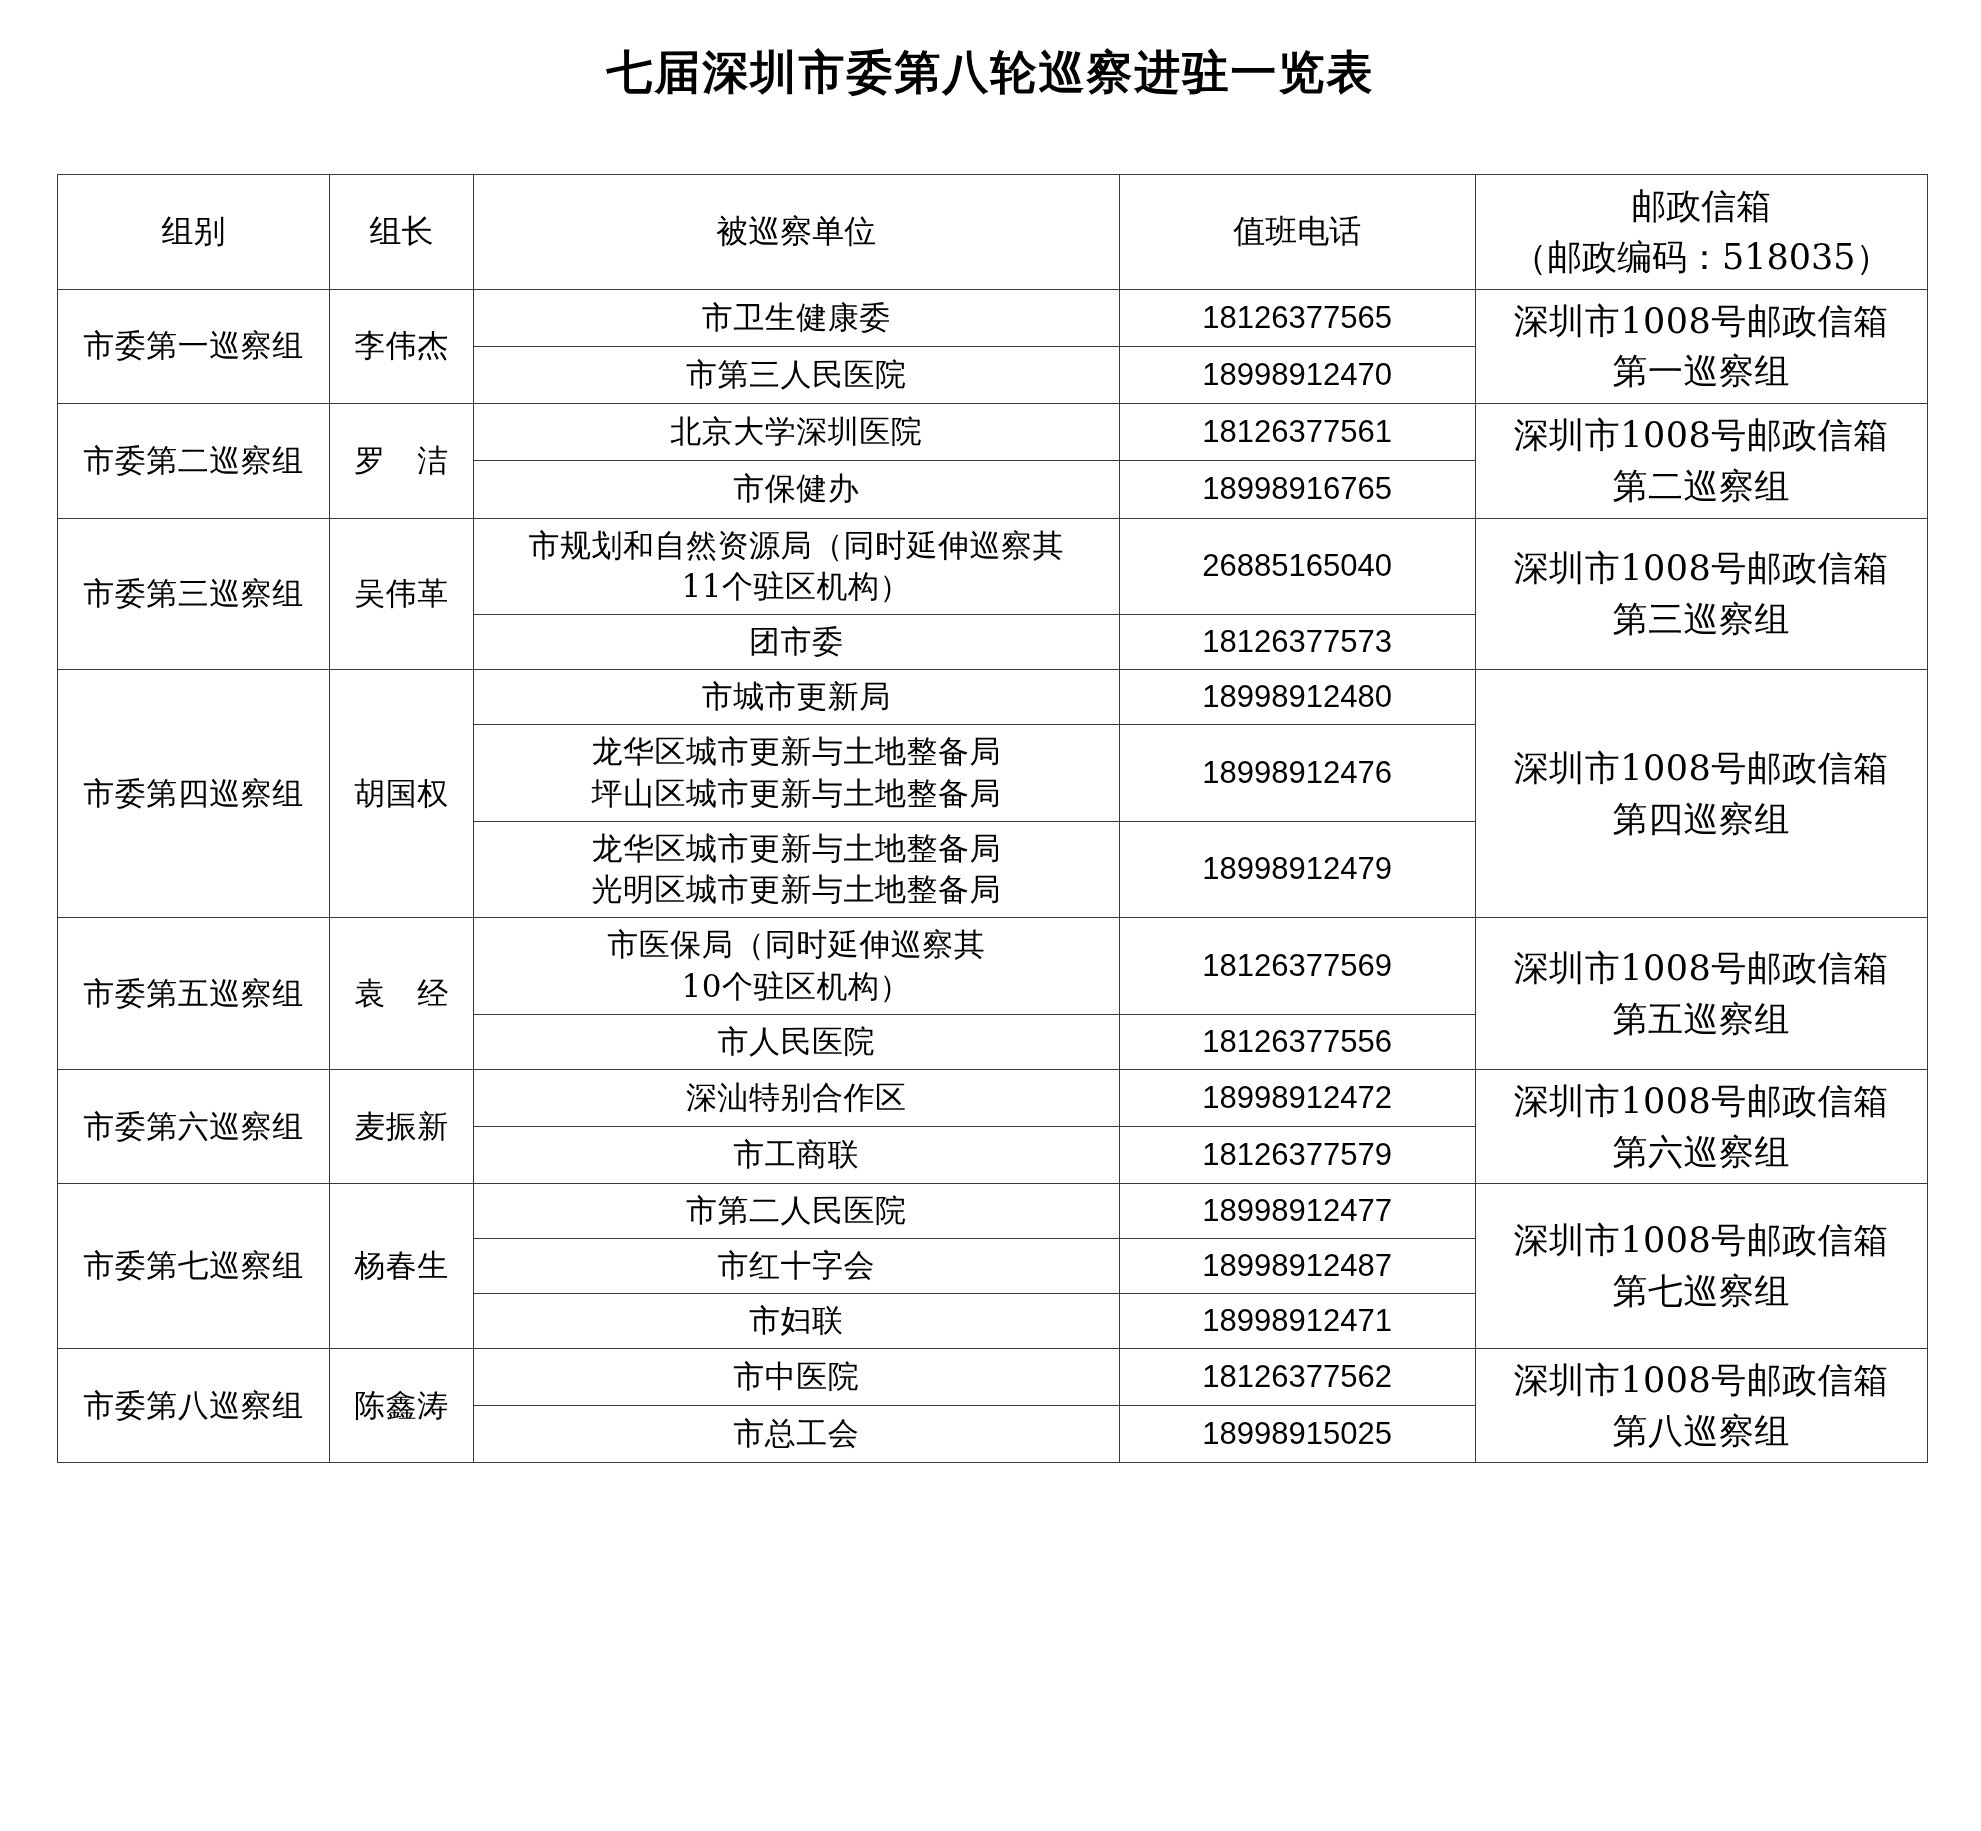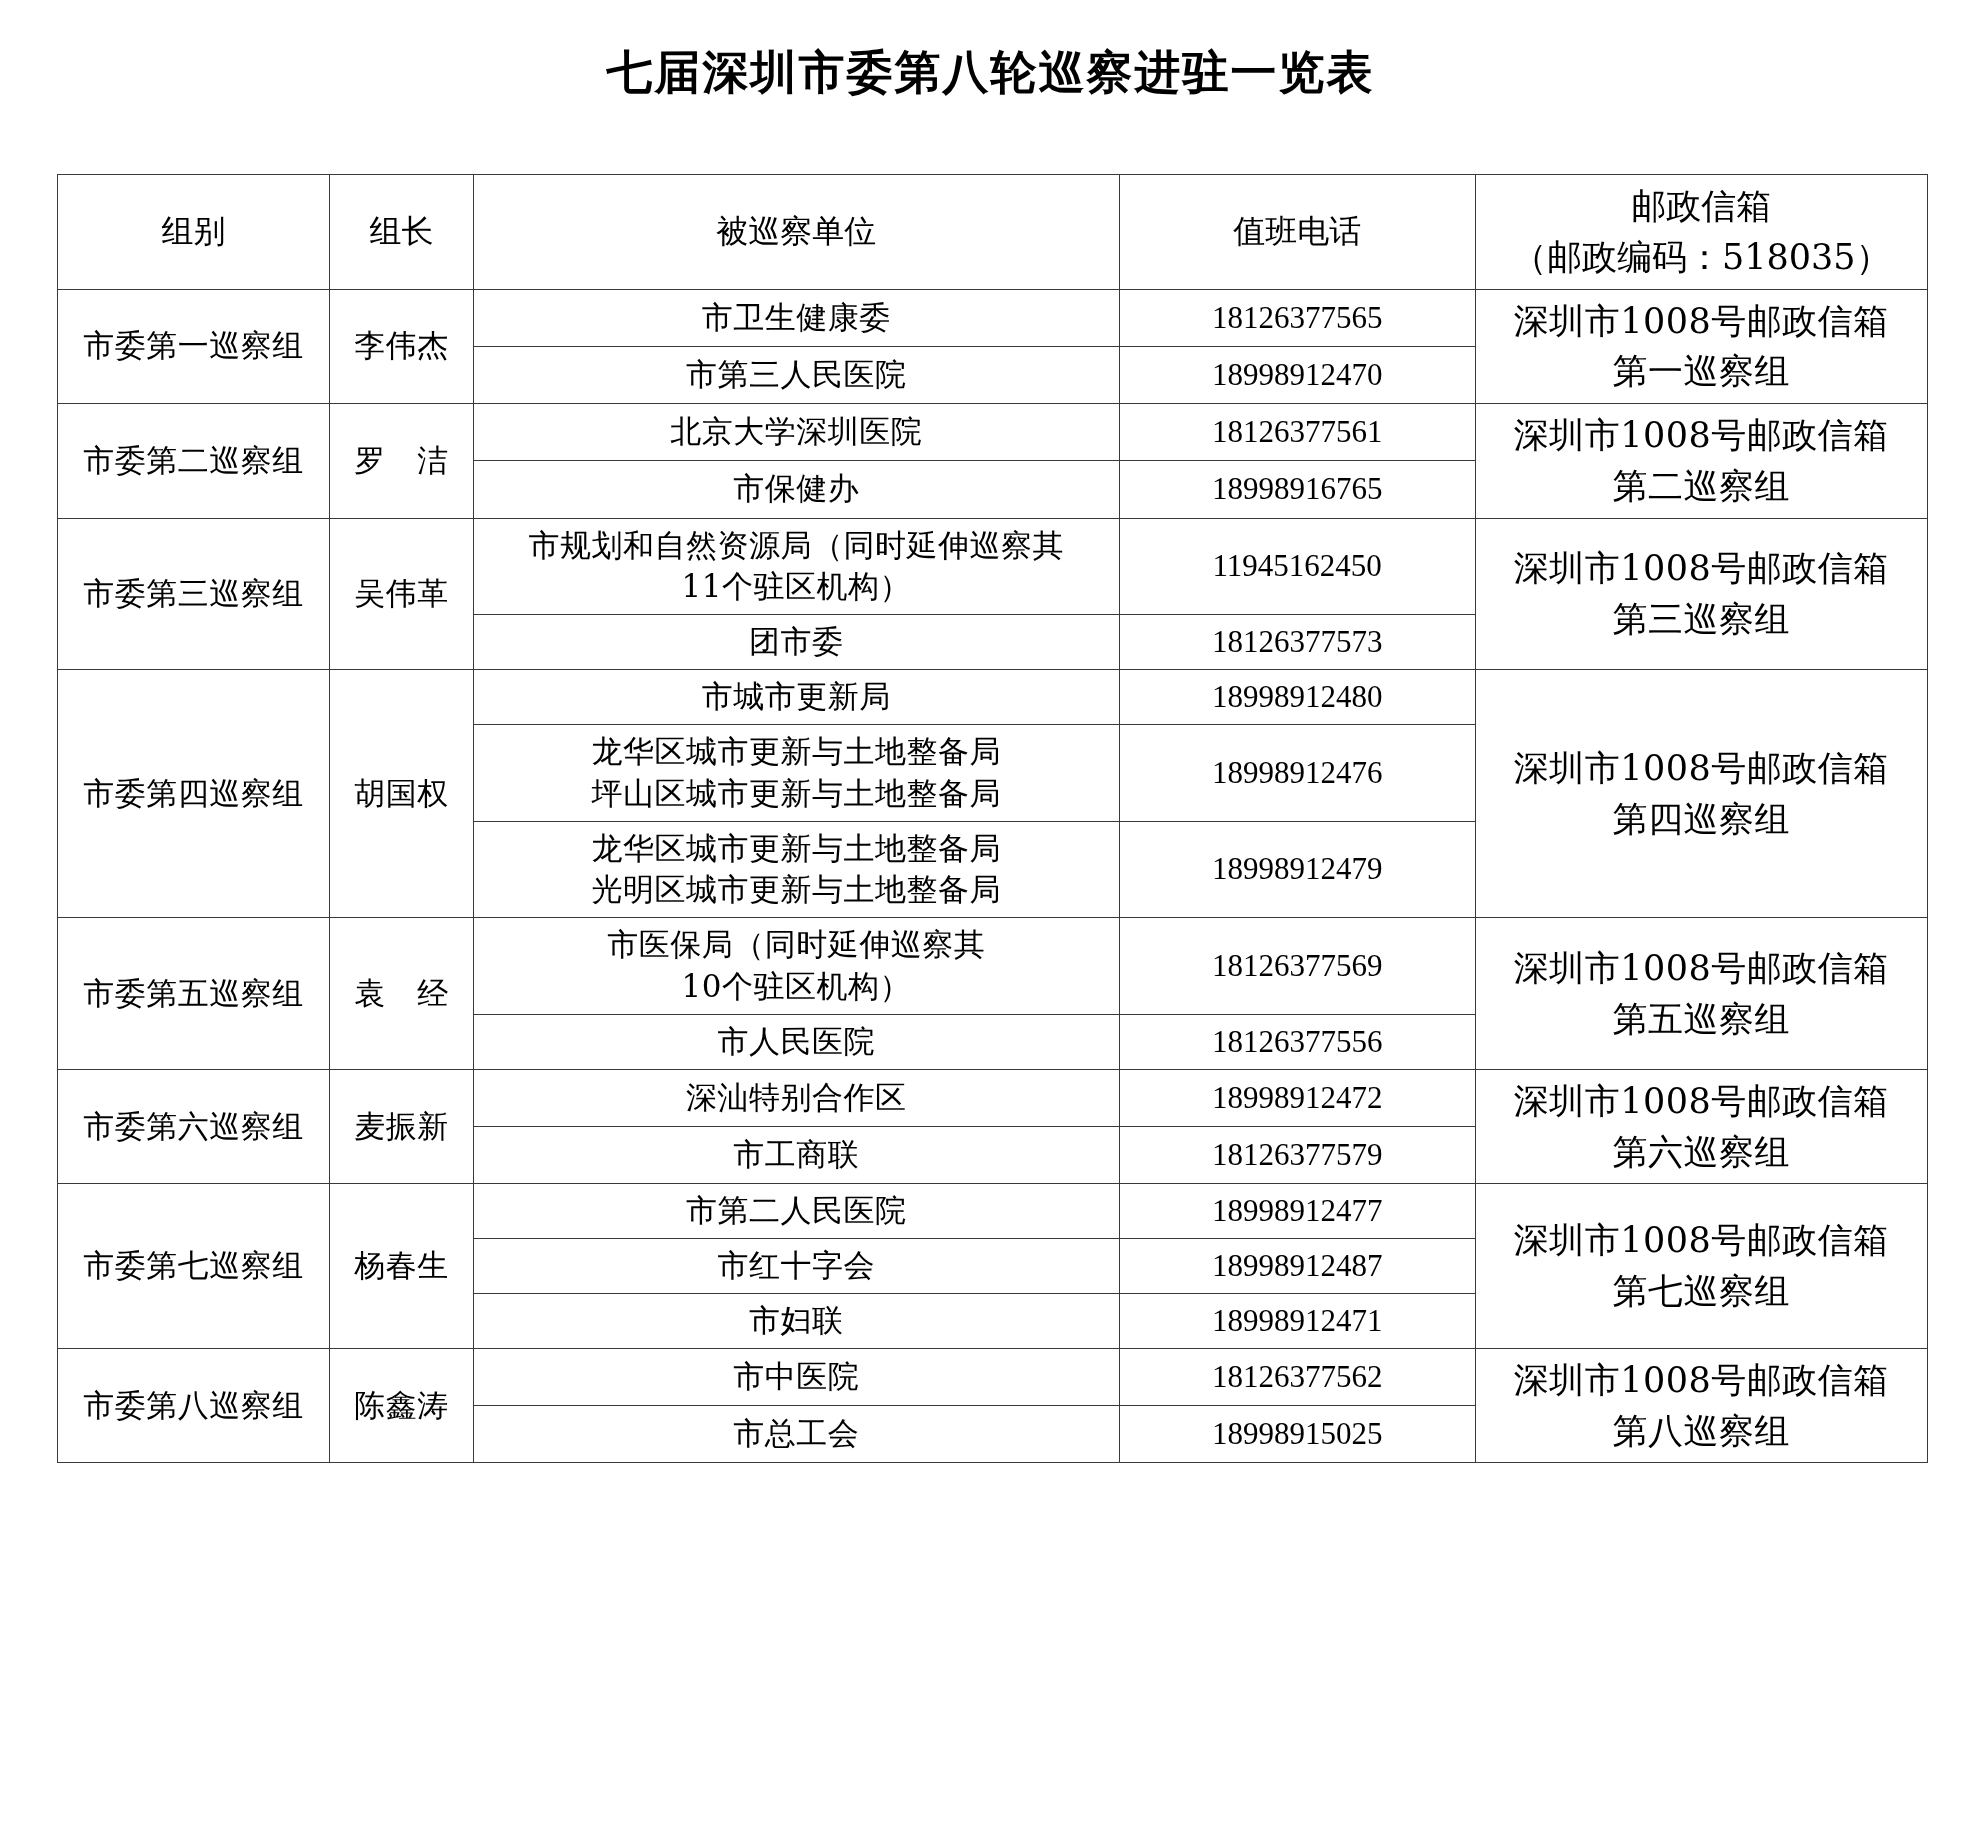--- a/index.html
+++ b/index.html
@@ -71,21 +71,21 @@
   td.group-cell, td.leader-cell {
     font-size: 32px;
     letter-spacing: 0.5px;
   }
   td.unit-cell {
     font-size: 32px;
     letter-spacing: 0.5px;
   }
   td.phone-cell {
     font-size: 32px;
-    font-family: Liberation Serif, serif;
+    font-family: Liberation Sans, sans-serif;
     letter-spacing: 0px;
   }
   td.mailbox-cell {
     font-size: 31px;
     line-height: 1.5;
     letter-spacing: 0.5px;
   }
   .hdr-sub {
     display: block;
     font-size: 35px;
@@ -158,21 +158,21 @@
             </td>
             <td class="phone-cell">18998916765</td>
           </tr>
           <tr>
             <td class="group-cell" rowspan="2">市委第三巡察组</td>
             <td class="leader-cell" rowspan="2">吴伟革</td>
             <td class="unit-cell">
               <span class="unit-line">市规划和自然资源局（同时延伸巡察其</span>
               <span class="unit-line">11个驻区机构）</span>
             </td>
-            <td class="phone-cell">11945162450</td>
+            <td class="phone-cell">26885165040</td>
             <td class="mailbox-cell" rowspan="2">
               <span class="hdr-sub">深圳市1008号邮政信箱</span>
               <span class="hdr-sub">第三巡察组</span>
             </td>
           </tr>
           <tr>
             <td class="unit-cell">
               <span class="unit-line">团市委</span>
             </td>
             <td class="phone-cell">18126377573</td>

